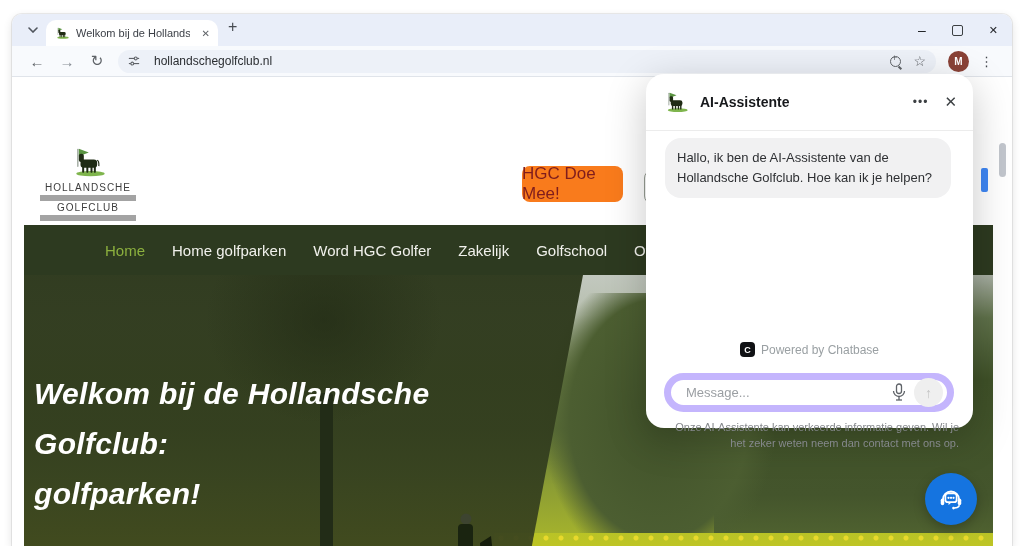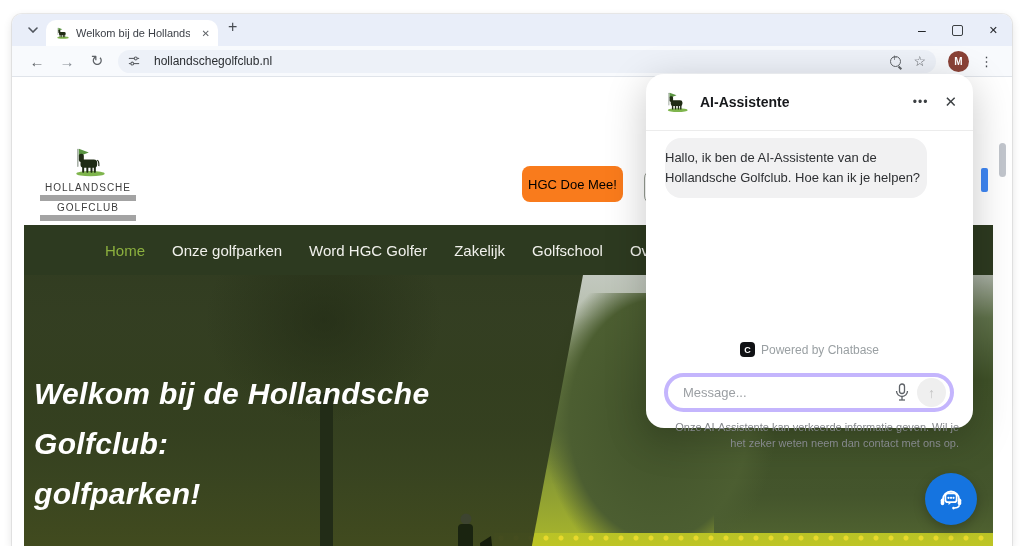--- a/index.html
+++ b/index.html
@@ -40,21 +40,21 @@
             display:flex; align-items:center; justify-content:center; margin-left:12px; }
   .kebab { margin:0 12px 0 11px; color:#43474e; font-size:13px; }
   .toolbar-divider { position:absolute; left:0; top:62px; right:0; height:1px; background:#e0e4ea; }
 
   .page { position:absolute; left:0; top:63px; right:0; bottom:0; background:#fff; overflow:hidden; }
 
   
   .logo-block { position:absolute; left:28px; top:70px; width:96px; text-align:center; }
   .logo-line { font-size:10px; letter-spacing:1px; color:#3d3d3d; border-bottom:6px solid #a3a3a3; padding:1px 0 2px; }
   .cta-btn { position:absolute; left:510px; top:89px; width:101px; height:36px; background:#F97B1C; border-radius:8px;
-             color:#000000; font-size:13px; display:flex; align-items:center; justify-content:center; }
+             color:#7f1d1d; font-size:17px; display:flex; align-items:center; justify-content:center; }
   .partial-btn { position:absolute; left:632px; top:93px; width:60px; height:34px; background:#fff; border:1.5px solid #979d93;
                  border-radius:8px; box-sizing:border-box; color:#333; font-size:13px; display:flex; align-items:center; padding-left:8px; }
   .blue-sliver { position:absolute; left:969px; top:91px; width:7px; height:24px; background:#3f87f5; border-radius:2px; }
 
   
   .mainnav { position:absolute; left:12px; top:148px; width:969px; height:50px; background:#2D3A20;
              display:flex; align-items:center; gap:27px; padding-left:81px; box-sizing:border-box; }
   .mainnav .item { font-size:15px; color:#f1f1ec; white-space:nowrap; }
   .mainnav .item.active { color:#8CB03E; }
 
@@ -83,26 +83,26 @@
 
   
   .chat { position:absolute; left:646px; top:74px; width:327px; height:354px; background:#fff; border-radius:18px;
           box-shadow:0 10px 40px rgba(0,0,0,.22); z-index:10; }
   .chat-header { position:absolute; left:0; top:0; right:0; height:57px; display:flex; align-items:center;
                  padding:0 16px; box-sizing:border-box; border-bottom:1px solid #ececec; }
   .chat-title { font-size:14px; font-weight:bold; color:#17191c; margin-left:10px; }
   .chat-menu { margin-left:auto; color:#3c4043; font-size:12px; letter-spacing:1px; }
   .chat-close { margin-left:16px; color:#3c4043; font-size:15px; }
   .chat-bubble { position:absolute; left:19px; top:64px; width:262px; background:#f1f1f2; border-radius:16px;
-                 padding:10px 0; font-size:13px; line-height:20px; color:#2e3033; }
+                 padding:10px 12px; font-size:13px; line-height:20px; color:#2e3033; }
   .powered { position:absolute; left:0; top:268px; width:100%; display:flex; align-items:center; justify-content:center; gap:6px; }
   .cb-badge { width:15px; height:15px; background:#101114; color:#fff; border-radius:4px; font-size:9px; font-weight:bold;
               display:flex; align-items:center; justify-content:center; }
   .powered-text { font-size:12px; color:#9aa0a3; }
-  .chat-input-wrap { position:absolute; left:18px; top:299px; width:290px; height:39px; border:4px solid #c4b5fd;
+  .chat-input-wrap { position:absolute; left:18px; top:299px; width:290px; height:39px; border:7px solid #c4b5fd;
                      border-radius:20px; box-sizing:border-box; display:flex; align-items:center; background:#fff; }
   .chat-input { border:none; outline:none; background:transparent; flex:1; font-size:13px; color:#333; padding:0 0 0 15px;
                 font-family:"Liberation Sans", sans-serif; }
   .chat-input::placeholder { color:#9b9fa3; }
   .mic { margin-right:8px; }
   .send-btn { width:29px; height:29px; border-radius:50%; background:#efefef; color:#c3c3c3; font-size:14px;
               display:flex; align-items:center; justify-content:center; margin-right:4px; }
   .disclaimer { position:absolute; left:13px; top:346px; width:300px; text-align:right; font-size:11px;
                 line-height:1.45; color:#85888c; }
 
@@ -192,21 +192,21 @@
         <div class="logo-line">HOLLANDSCHE</div>
         <div class="logo-line">GOLFCLUB</div>
       </div>
 
       <div class="cta-btn">HGC Doe Mee!</div>
       <div class="partial-btn">B</div>
       <div class="blue-sliver"></div>
 
       <div class="mainnav">
         <span class="item active">Home</span>
-        <span class="item">Onze golfparken</span>
+        <span class="item">Home golfparken</span>
         <span class="item">Word HGC Golfer</span>
         <span class="item">Zakelijk</span>
         <span class="item">Golfschool</span>
         <span class="item">Over ons</span>
       </div>
 
       <div class="hero">
         <div class="hero-base"></div>
         <div class="hero-trees-right"></div>
         <div class="hero-tree-big"></div>

